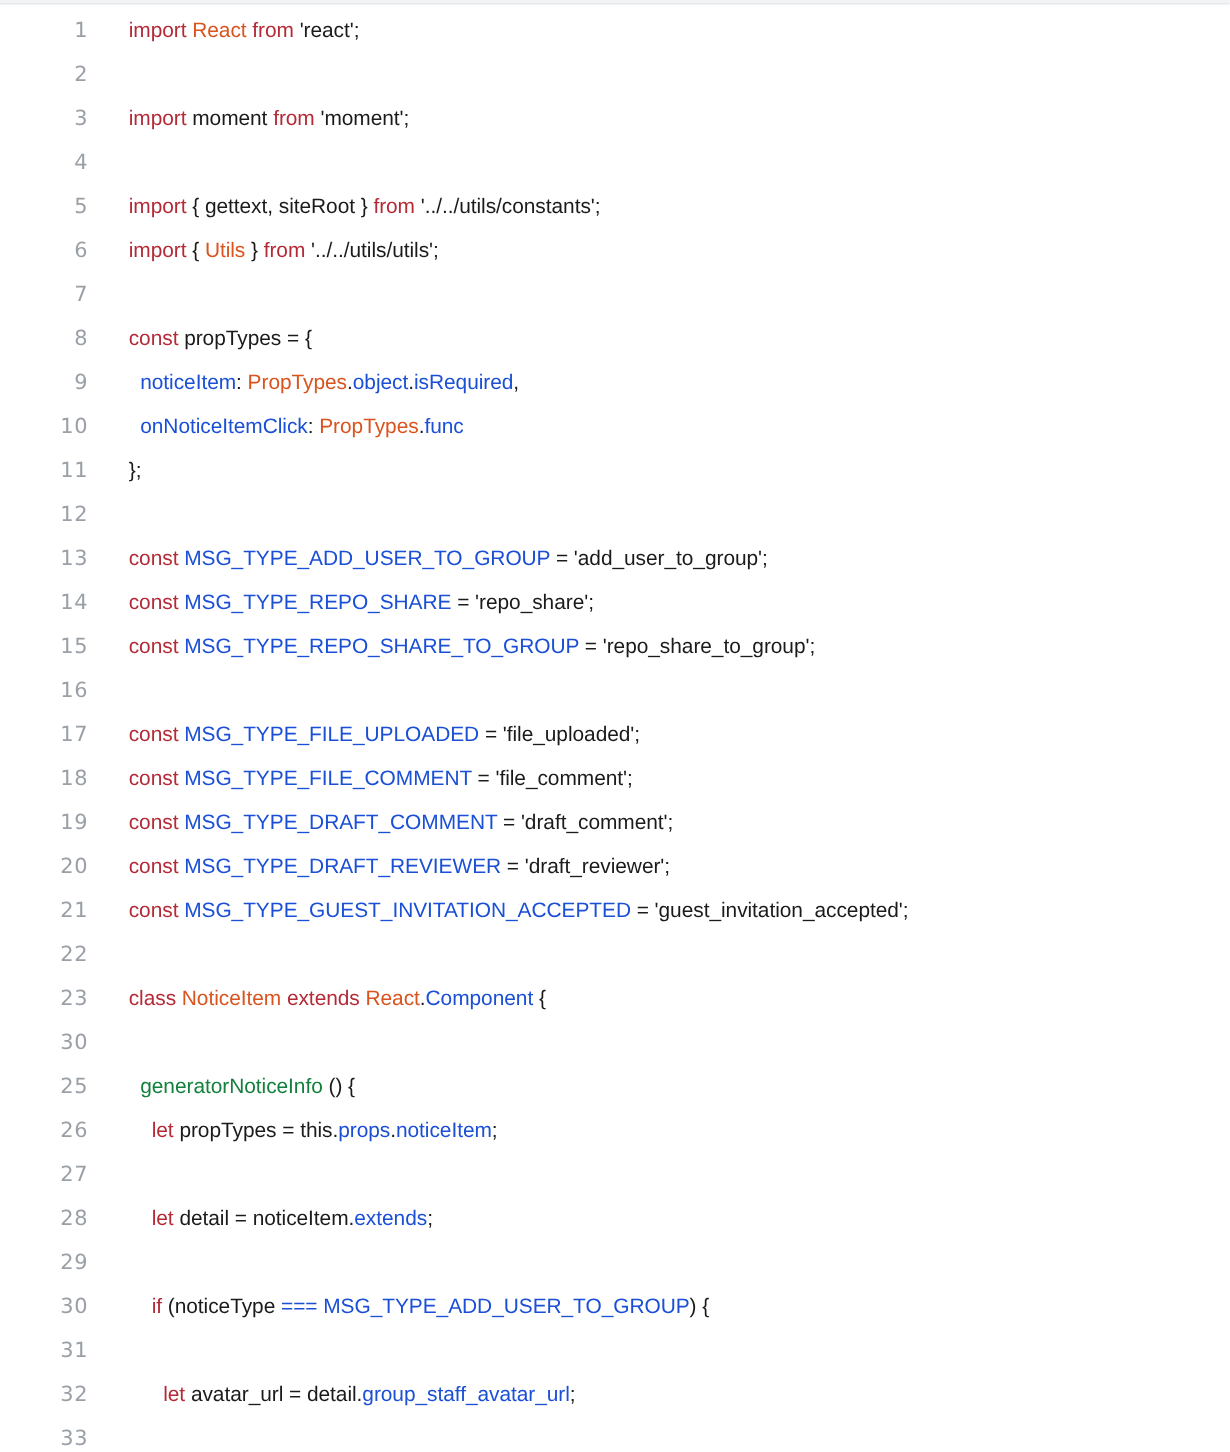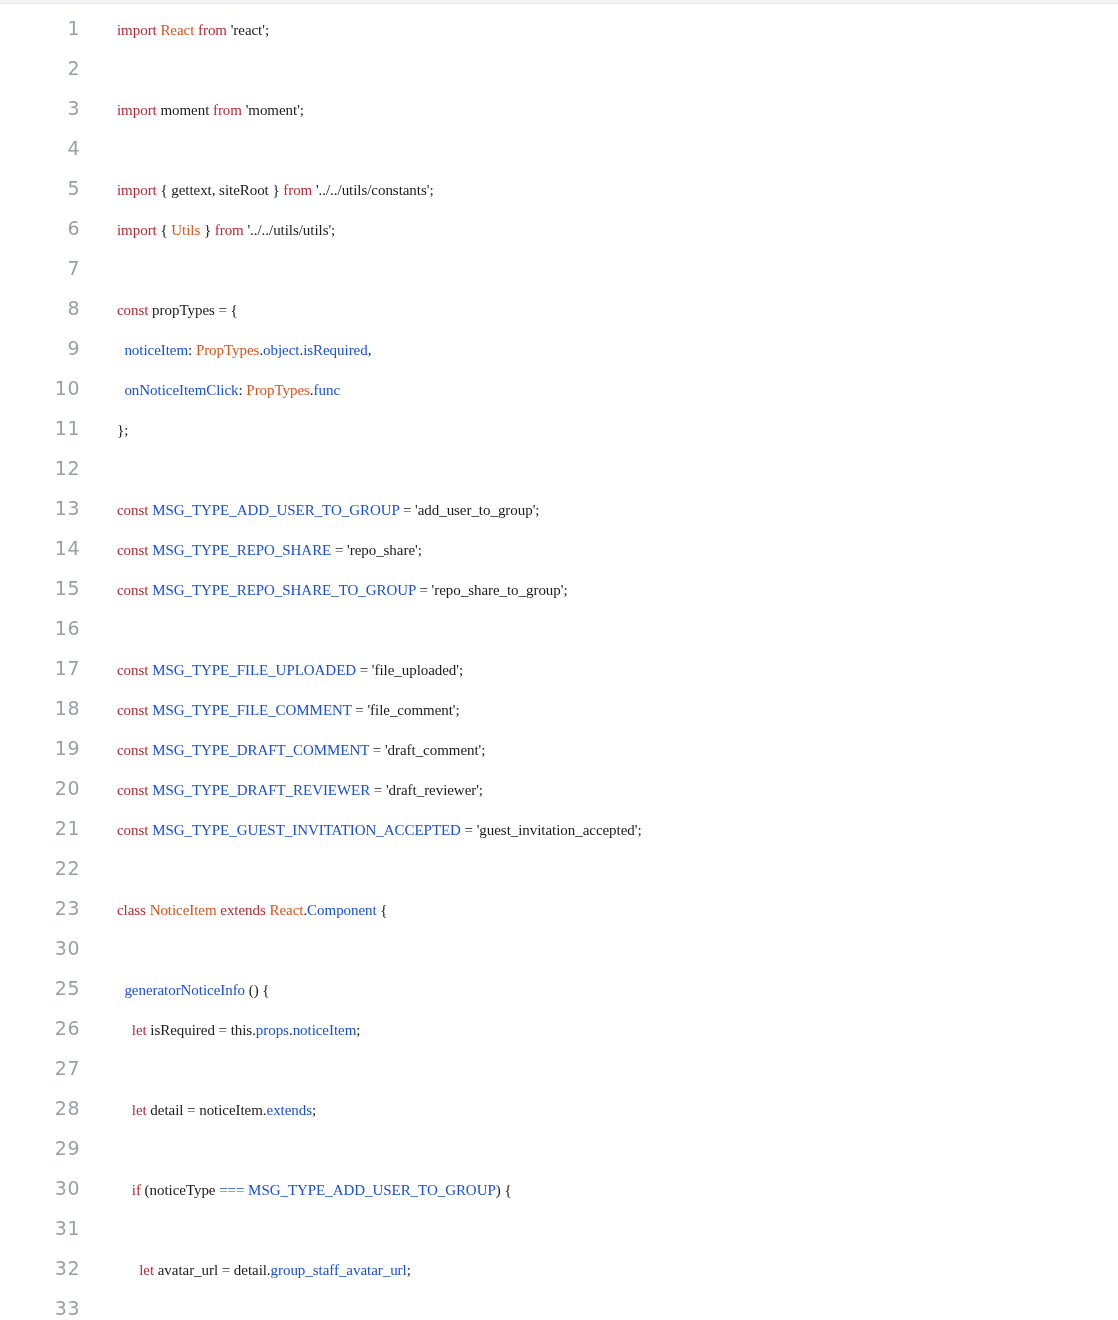--- a/index.html
+++ b/index.html
@@ -42,33 +42,33 @@
     color: #9aa0a6;
     font-size: 19px;
     font-family: "DejaVu Sans", "Liberation Sans", sans-serif;
     letter-spacing: 0.5px;
     user-select: none;
     -webkit-user-select: none;
   }
 
   .line-content {
     padding-left: 37px;
-    font-size: 15px;
+    font-size: 19px;
     letter-spacing: -0.05px;
     color: #1b1b1b;
     white-space: pre;
-    font-family: Liberation Serif, serif;
+    font-family: Liberation Sans, sans-serif;
     text-align: right;
   }
 
   
   .tok-kw   { color: #b52a37; }
   .tok-cls  { color: #d9541e; }
   .tok-prop { color: #1a4fd6; }
-  .tok-fn   { color: #1d4ed8; margin-top: 14px; }
+  .tok-fn   { color: #15803d; margin-top: 14px; }
   .tok-str  { color: #1b1b1b; }
   .tok-plain{ color: #1b1b1b; }
   .tok-punc { color: #1b1b1b; }
 </style>
 </head>
 <body>
 
 <div id="top-rule"></div>
 
 <div id="code-viewer">
@@ -90,21 +90,21 @@
     <div class="code-line"><span class="line-number">16</span></div>
     <div class="code-line"><span class="line-number">17</span><span class="line-content"><span class="tok-kw">const</span><span class="tok-plain"> </span><span class="tok-prop">MSG_TYPE_FILE_UPLOADED</span><span class="tok-plain"> = </span><span class="tok-str">'file_uploaded'</span><span class="tok-punc">;</span></span></div>
     <div class="code-line"><span class="line-number">18</span><span class="line-content"><span class="tok-kw">const</span><span class="tok-plain"> </span><span class="tok-prop">MSG_TYPE_FILE_COMMENT</span><span class="tok-plain"> = </span><span class="tok-str">'file_comment'</span><span class="tok-punc">;</span></span></div>
     <div class="code-line"><span class="line-number">19</span><span class="line-content"><span class="tok-kw">const</span><span class="tok-plain"> </span><span class="tok-prop">MSG_TYPE_DRAFT_COMMENT</span><span class="tok-plain"> = </span><span class="tok-str">'draft_comment'</span><span class="tok-punc">;</span></span></div>
     <div class="code-line"><span class="line-number">20</span><span class="line-content"><span class="tok-kw">const</span><span class="tok-plain"> </span><span class="tok-prop">MSG_TYPE_DRAFT_REVIEWER</span><span class="tok-plain"> = </span><span class="tok-str">'draft_reviewer'</span><span class="tok-punc">;</span></span></div>
     <div class="code-line"><span class="line-number">21</span><span class="line-content"><span class="tok-kw">const</span><span class="tok-plain"> </span><span class="tok-prop">MSG_TYPE_GUEST_INVITATION_ACCEPTED</span><span class="tok-plain"> = </span><span class="tok-str">'guest_invitation_accepted'</span><span class="tok-punc">;</span></span></div>
     <div class="code-line"><span class="line-number">22</span><span class="line-content"></span></div>
     <div class="code-line"><span class="line-number">23</span><span class="line-content"><span class="tok-kw">class</span><span class="tok-plain"> </span><span class="tok-cls">NoticeItem</span><span class="tok-plain"> </span><span class="tok-kw">extends</span><span class="tok-plain"> </span><span class="tok-cls">React</span><span class="tok-punc">.</span><span class="tok-prop">Component</span><span class="tok-plain"> {</span></span></div>
     <div class="code-line"><span class="line-number">30</span><span class="line-content"></span></div>
     <div class="code-line"><span class="line-number">25</span><span class="line-content"><span class="tok-plain">  </span><span class="tok-fn">generatorNoticeInfo</span><span class="tok-plain"> () {</span></span></div>
-    <div class="code-line"><span class="line-number">26</span><span class="line-content"><span class="tok-plain">    </span><span class="tok-kw">let</span><span class="tok-plain"> isRequired = this.</span><span class="tok-prop">props</span><span class="tok-punc">.</span><span class="tok-prop">noticeItem</span><span class="tok-punc">;</span></span></div>
+    <div class="code-line"><span class="line-number">26</span><span class="line-content"><span class="tok-plain">    </span><span class="tok-kw">let</span><span class="tok-plain"> propTypes = this.</span><span class="tok-prop">props</span><span class="tok-punc">.</span><span class="tok-prop">noticeItem</span><span class="tok-punc">;</span></span></div>
     <div class="code-line"><span class="line-number">27</span></div>
     <div class="code-line"><span class="line-number">28</span><span class="line-content"><span class="tok-plain">    </span><span class="tok-kw">let</span><span class="tok-plain"> detail = noticeItem.</span><span class="tok-prop">extends</span><span class="tok-punc">;</span></span></div>
     <div class="code-line"><span class="line-number">29</span><span class="line-content"></span></div>
     <div class="code-line"><span class="line-number">30</span><span class="line-content"><span class="tok-plain">    </span><span class="tok-kw">if</span><span class="tok-plain"> (noticeType </span><span class="tok-prop">===</span><span class="tok-plain"> </span><span class="tok-prop">MSG_TYPE_ADD_USER_TO_GROUP</span><span class="tok-plain">) {</span></span></div>
     <div class="code-line"><span class="line-number">31</span><span class="line-content"></span></div>
     <div class="code-line"><span class="line-number">32</span><span class="line-content"><span class="tok-plain">      </span><span class="tok-kw">let</span><span class="tok-plain"> avatar_url = detail.</span><span class="tok-prop">group_staff_avatar_url</span><span class="tok-punc">;</span></span></div>
     <div class="code-line"><span class="line-number">33</span><span class="line-content"></span></div>
   </div>
 
 </body></html>

